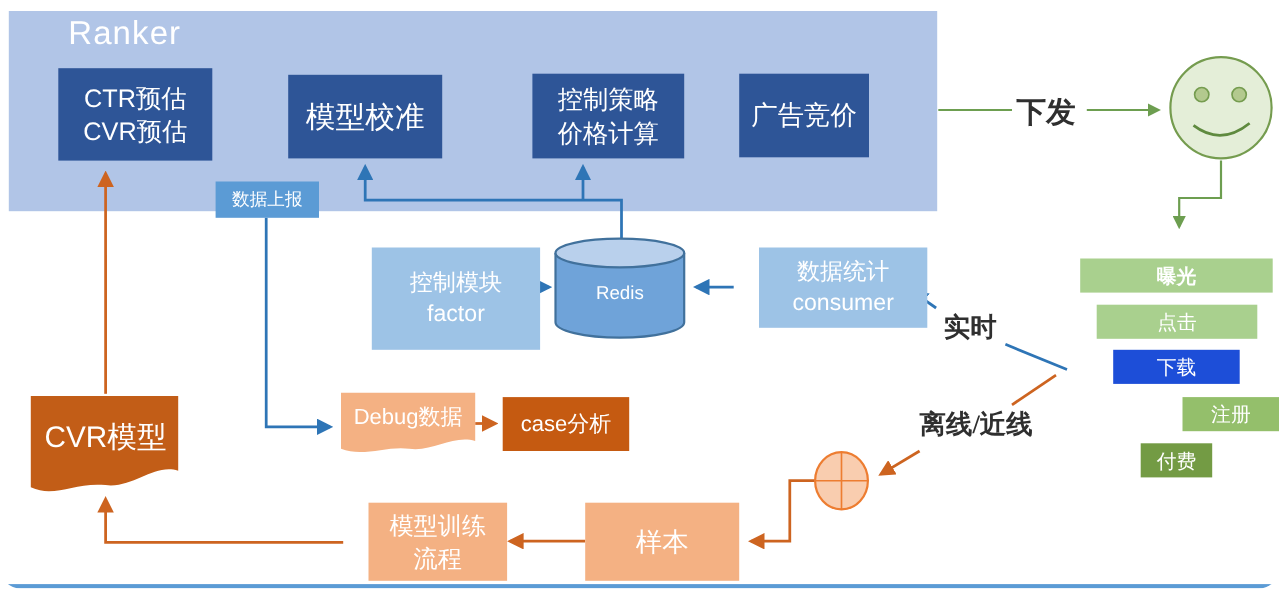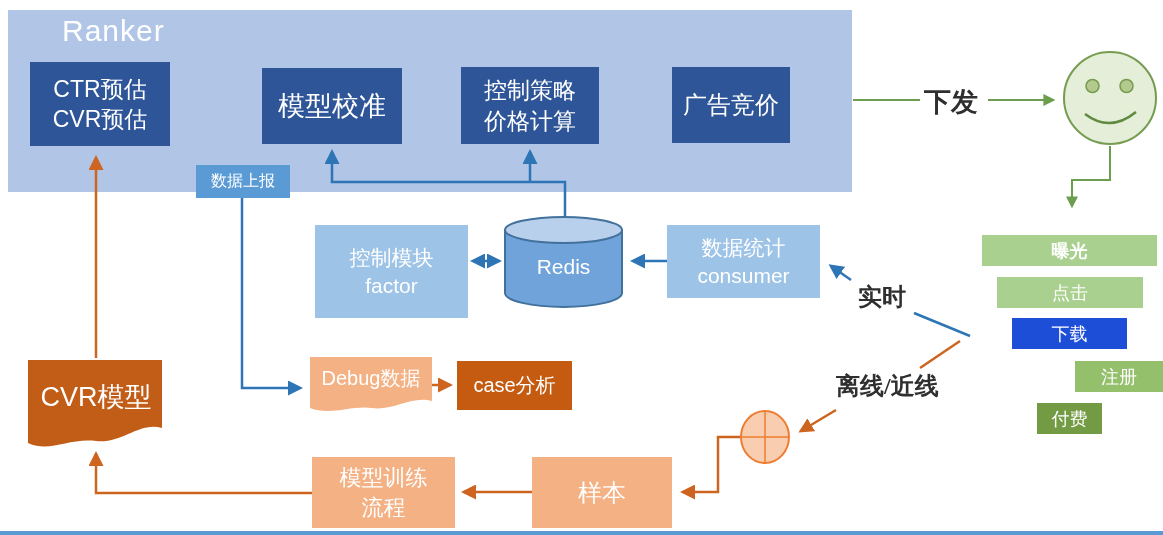--- a/index.html
+++ b/index.html
@@ -1,20 +1,20 @@
 <!DOCTYPE html>
 <html><head>
 <meta charset="utf-8">
 <style>
   html,body{margin:0;padding:0;background:#fff;}
   #canvas{position:relative;width:1163px;height:535px;background:#ffffff;overflow:hidden;
-          font-family:"Liberation Sans","DejaVu Sans",sans-serif;}
+          font-family:"Liberation Sans","DejaVu Sans",sans-serif;border-radius:19px;}
   .abs{position:absolute;box-sizing:border-box;}
   .center{display:flex;align-items:center;justify-content:center;text-align:center;}
-  .pre{white-space:pre-line;line-height:1.32;}
+  .pre{white-space:pre-line;line-height:1.32;margin-left:23px;}
   .navy{background:#2e5597;color:#ffffff;}
   .lightblue{background:#9dc3e6;color:#ffffff;}
   .midblue{background:#5b9bd5;color:#ffffff;}
   .peach{background:#f4b183;color:#ffffff;}
   .darkorange{background:#c55a11;color:#ffffff;}
   .funnel-box{color:#ffffff;font-size:18px;}
   .hand{color:#2f2f2f;font-family:"Liberation Serif","DejaVu Serif",serif;font-weight:bold;}
   svg{position:absolute;left:0;top:0;}
   .overlay-text{color:#ffffff;}
 </style>
@@ -85,35 +85,35 @@
 CVR预估</div>
   <div class="abs navy center" style="left:262px;top:68px;width:140px;height:76px;font-size:27px;">模型校准</div>
   <div class="abs navy center pre" style="left:461px;top:67px;width:138px;height:77px;font-size:23px;">控制策略
 价格计算</div>
   <div class="abs navy center" style="left:672px;top:67px;width:118px;height:76px;font-size:24px;">广告竞价</div>
 
   <div class="abs midblue center" style="left:196px;top:165px;width:94px;height:33px;font-size:16px;">数据上报</div>
 
   <div class="abs lightblue center pre" style="left:315px;top:225px;width:153px;height:93px;font-size:21px;">控制模块
 factor</div>
-  <div class="abs center overlay-text" style="left:505px;top:252px;width:117px;height:30px;font-size:21px;">Redis</div>
+  <div class="abs center overlay-text" style="left:505px;top:252px;width:117px;height:30px;font-size:17px;">Redis</div>
   <div class="abs lightblue center pre" style="left:667px;top:225px;width:153px;height:73px;font-size:21px;">数据统计
 consumer</div>
 
   <div class="abs hand" style="left:924px;top:84px;font-size:27px;">下发</div>
   <div class="abs hand" style="left:858px;top:281px;font-size:24px;">实时</div>
   <div class="abs hand" style="left:836px;top:370px;font-size:24px;">离线/近线</div>
 
   <div class="abs funnel-box center" style="left: 982px; top: 235px; width: 175px; height: 31px; background-color: rgb(169, 208, 142); font-weight: bold;">曝光</div>
   <div class="abs funnel-box center" style="left: 997px; top: 277px; width: 146px; height: 31px; background-color: rgb(169, 208, 142);">点击</div>
   <div class="abs funnel-box center" style="left: 1012px; top: 318px; width: 115px; height: 31px; background-color: #1d4ed8;">下载</div>
   <div class="abs funnel-box center" style="left: 1027px; top: 361px; width: 88px; height: 31px; background-color: rgb(148, 191, 107); margin-left: 48px;">注册</div>
   <div class="abs funnel-box center" style="left: 1037px; top: 403px; width: 65px; height: 31px; background-color: rgb(115, 155, 68);">付费</div>
 
   <div class="abs center overlay-text" style="left:310px;top:363px;width:122px;height:30px;font-size:20px;">Debug数据</div>
   <div class="abs darkorange center" style="left:457px;top:361px;width:115px;height:49px;font-size:20px;">case分析</div>
   <div class="abs center overlay-text" style="left:28px;top:380px;width:136px;height:34px;font-size:27px;">CVR模型</div>
-  <div class="abs peach center pre" style="left:312px;top:457px;width:143px;height:71px;font-size:22px;">模型训练
+  <div class="abs peach center pre" style="left:312px;top:457px;width:126px;height:71px;font-size:22px;">模型训练
 流程</div>
   <div class="abs peach center" style="left:532px;top:457px;width:140px;height:71px;font-size:24px;">样本</div>
 
   <div class="abs" style="left:0px;top:531px;width:1163px;height:4px;background:#5b9bd5;"></div>
 </div>
 
 </body></html>

